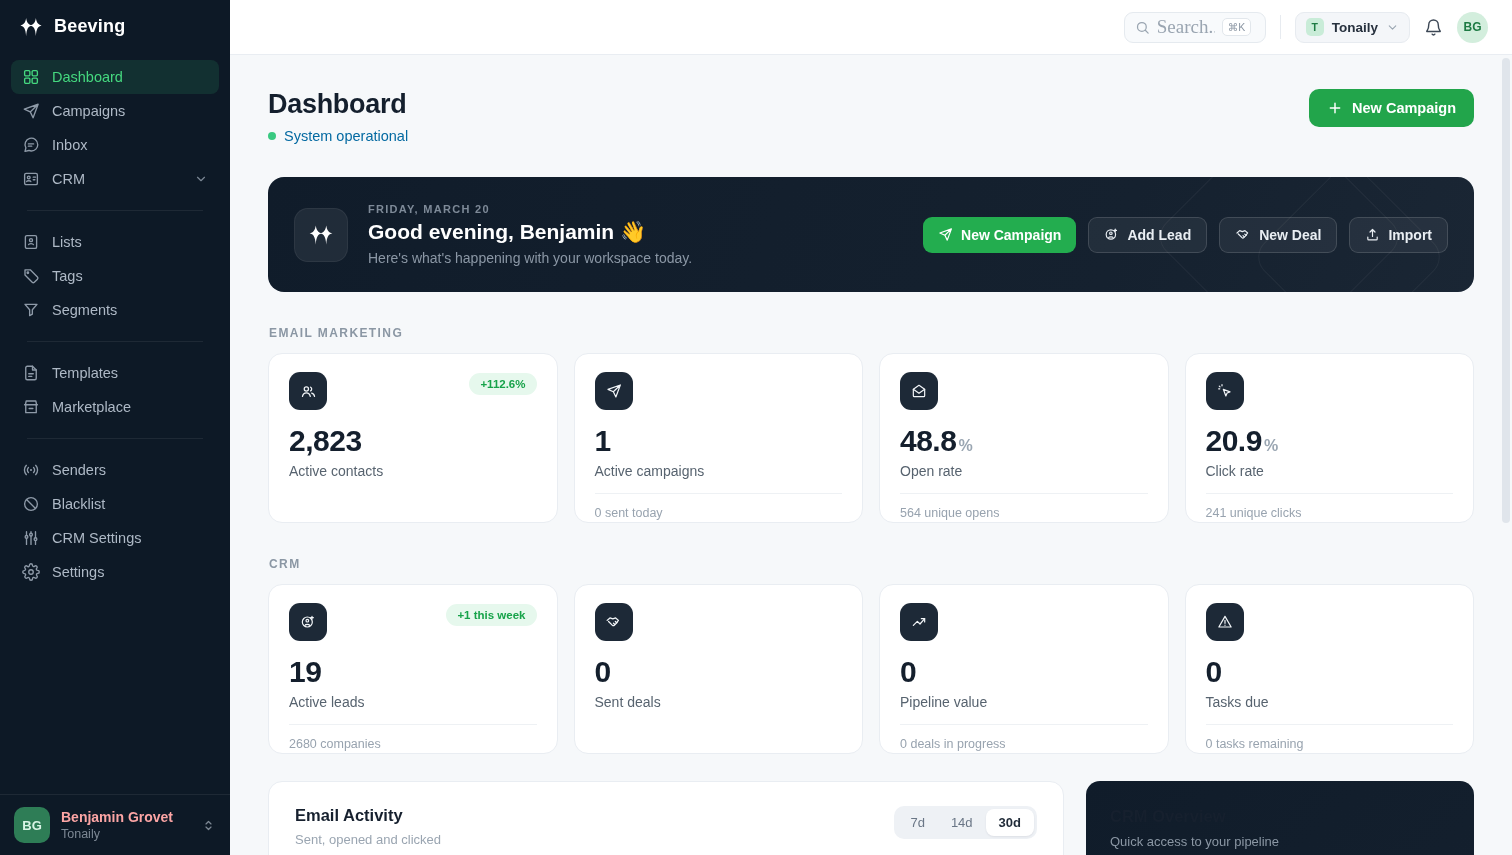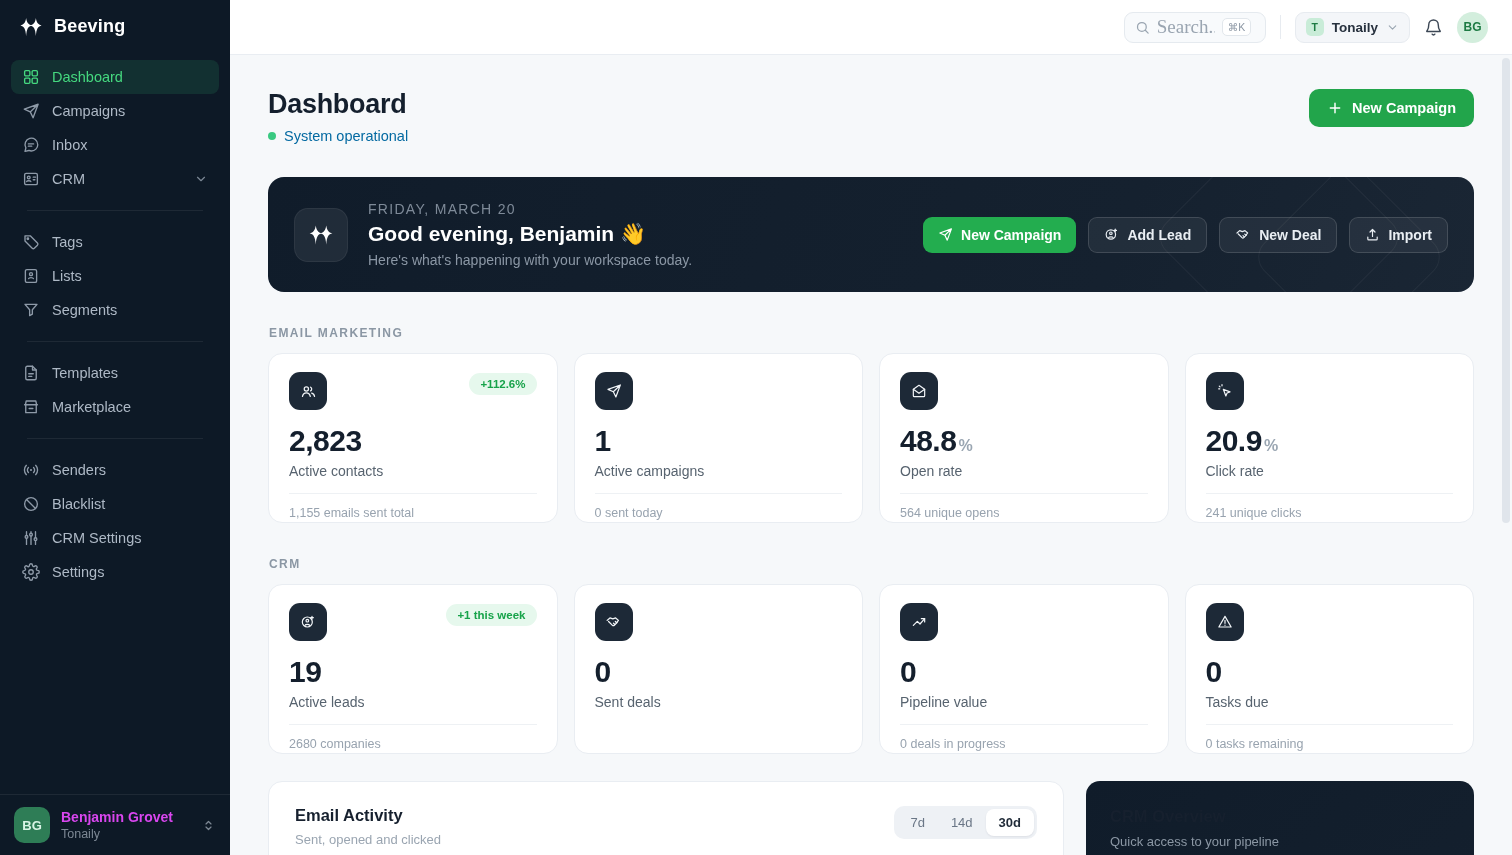--- a/index.html
+++ b/index.html
@@ -16,21 +16,21 @@
   .nav-item { display:flex; align-items:center; gap:12px; height:34px; padding:0 11px; border-radius:8px; font-size:14.5px; cursor:pointer; color:#aeb9c6; }
   .nav-item .nav-ico { width:18px; height:18px; color:#8e9aa8; flex:none; }
   .nav-item.active { background:rgba(52,211,123,0.13); color:#45d87f; }
   .nav-item.active .nav-ico { color:#45d87f; }
   .nav-item .chev { margin-left:auto; color:#7b8794; }
   .nav-divider { border-top:1px solid rgba(255,255,255,0.07); margin:14px 16px; }
   .sidebar-spacer { flex:1; }
   .user-row { border-top:1px solid rgba(255,255,255,0.07); display:flex; align-items:center; gap:11px; padding:12px 14px; }
   .user-avatar { width:36px; height:36px; border-radius:10px; background:#2e7d56; color:#d9f5e6; font-size:13px; font-weight:bold; display:flex; align-items:center; justify-content:center; }
   .user-meta { flex:1; min-width:0; }
-  .user-name { color:#d946ef; font-size:14px; font-weight:bold; white-space:nowrap; }
+  .user-name { color:#fca5a5; font-size:14px; font-weight:bold; white-space:nowrap; }
   .user-ws { color:#7d8894; font-size:12.5px; margin-top:2px; }
   .user-chev { color:#7d8894; }
 
   
   .main { flex:1; display:flex; flex-direction:column; position:relative; }
   .topbar { height:55px; background:#ffffff; border-bottom:1px solid #e9edf2; display:flex; align-items:center; justify-content:flex-end; gap:14px; padding:0 24px; }
   .searchbox { width:142px; height:31px; background:#f8fafc; border:1px solid #e5eaef; border-radius:9px; display:flex; align-items:center; gap:7px; padding:0 7px 0 10px; color:#9aa5b1; }
   .searchbox input { border:none; outline:none; background:transparent; width:58px; font-size:19px; color:#44505e; font-family:Liberation Serif, serif; }
   .searchbox input::placeholder { color:#9aa5b1; }
   .kbd { background:#ffffff; border:1px solid #e2e7ec; border-radius:5px; font-size:10.5px; color:#8c97a4; padding:2px 5px; }
@@ -47,21 +47,21 @@
   .page-head { display:flex; align-items:flex-start; justify-content:space-between; margin-top:34px; }
   .page-title { font-size:27px; font-weight:bold; color:#141f2d; letter-spacing:-.3px; }
   .page-status { display:flex; align-items:center; gap:8px; margin-top:8px; color:#0369a1; font-size:14.5px; }
   .status-dot { width:8px; height:8px; border-radius:50%; background:#39c981; }
   .btn-green { display:flex; align-items:center; gap:9px; background:#22a54b; color:#ffffff; border:none; border-radius:10px; height:38px; padding:0 18px; font-size:14.5px; font-weight:bold; font-family:"Liberation Sans", sans-serif; cursor:pointer; }
 
   
   .banner { position:relative; overflow:hidden; margin-top:33px; height:115px; border-radius:16px; background:linear-gradient(110deg,#101c2a 0%,#15212f 70%,#1a2634 100%); display:flex; align-items:center; padding:0 26px; color:#ffffff; }
   .banner-logo { width:54px; height:54px; border-radius:14px; background:rgba(255,255,255,0.07); border:1px solid rgba(255,255,255,0.06); display:flex; align-items:center; justify-content:center; color:#ffffff; }
   .banner-text { margin-left:20px; }
-  .banner-date { font-size:14px; font-weight:normal; letter-spacing:1.3px; color:#7e8a98; }
+  .banner-date { font-size:11px; font-weight:bold; letter-spacing:1.3px; color:#7e8a98; }
   .banner-greet { font-size:21px; font-weight:bold; margin-top:5px; }
   .banner-sub { font-size:14px; color:#8b97a5; margin-top:6px; }
   .banner-actions { margin-left:auto; display:flex; gap:12px; z-index:1; }
   .b-btn { display:flex; align-items:center; gap:8px; height:36px; border-radius:9px; padding:0 15px; font-size:14px; font-weight:bold; font-family:"Liberation Sans", sans-serif; cursor:pointer; }
   .b-btn.primary { background:#23ad4f; color:#ffffff; border:none; }
   .b-btn.ghost { background:rgba(255,255,255,0.06); border:1px solid rgba(255,255,255,0.14); color:#e9eef3; }
   .watermark { position:absolute; right:105px; top:-30px; width:180px; height:180px; border:1px solid rgba(255,255,255,0.05); transform:rotate(45deg); border-radius:20px; }
   .watermark.w2 { right:55px; top:10px; width:140px; height:140px; }
 
   
@@ -148,35 +148,35 @@
             <path d="m6 9 6 6 6-6"></path>
           </svg>
         </span>
     </div>
 
     <div class="nav-divider"></div>
 
     <div class="nav-item">
       <span class="nav-ico">
           <svg viewBox="0 0 24 24" width="18" height="18" fill="none" stroke="currentColor" stroke-width="1.8" stroke-linecap="round" stroke-linejoin="round">
-            <path d="M20.6 13.4 11 3.8H4v7l9.6 9.6a2 2 0 0 0 2.8 0l4.2-4.2a2 2 0 0 0 0-2.8z"></path>
-            <circle cx="7.8" cy="7.6" r="1"></circle>
-          </svg>
-        </span>
-      <span>Tags</span>
-    </div>
-    <div class="nav-item">
-      <span class="nav-ico">
-          <svg viewBox="0 0 24 24" width="18" height="18" fill="none" stroke="currentColor" stroke-width="1.8" stroke-linecap="round" stroke-linejoin="round">
             <rect x="4.5" y="3.5" width="15" height="17" rx="2"></rect>
             <circle cx="12" cy="9.5" r="2"></circle>
             <path d="M8.8 15.5c.6-1.9 5.8-1.9 6.4 0"></path>
           </svg>
         </span>
       <span>Lists</span>
+    </div>
+    <div class="nav-item">
+      <span class="nav-ico">
+          <svg viewBox="0 0 24 24" width="18" height="18" fill="none" stroke="currentColor" stroke-width="1.8" stroke-linecap="round" stroke-linejoin="round">
+            <path d="M20.6 13.4 11 3.8H4v7l9.6 9.6a2 2 0 0 0 2.8 0l4.2-4.2a2 2 0 0 0 0-2.8z"></path>
+            <circle cx="7.8" cy="7.6" r="1"></circle>
+          </svg>
+        </span>
+      <span>Tags</span>
     </div>
     <div class="nav-item">
       <span class="nav-ico">
           <svg viewBox="0 0 24 24" width="18" height="18" fill="none" stroke="currentColor" stroke-width="1.8" stroke-linecap="round" stroke-linejoin="round">
             <path d="M4 4.5h16l-6.2 7.2v5.8l-3.6 2V11.7z"></path>
           </svg>
         </span>
       <span>Segments</span>
     </div>
 
@@ -374,21 +374,20 @@
               <path d="M3.5 19c.7-3.3 3-5 5.5-5s4.8 1.7 5.5 5"></path>
               <path d="M15 5.9a3 3 0 0 1 0 5.2M16.5 14.3c2 .4 3.5 1.8 4 4.7"></path>
             </svg>
           </div>
         <span class="badge">+112.6%</span>
         <div class="value-row">
             <span class="value">2,823</span>
             <span class="suffix"></span>
           </div>
         <div class="card-label">Active contacts</div>
-        <div class="card-footer">1,155 emails sent total</div>
       </div>
       <div class="card">
         <div class="tile">
             <svg viewBox="0 0 24 24" width="16" height="16" fill="none" stroke="currentColor" stroke-width="1.8" stroke-linecap="round" stroke-linejoin="round">
               <path d="M21.5 3 11 13.2M21.5 3 14.8 21l-3.8-7.8L3 9.5z"></path>
             </svg>
           </div>
         <div class="value-row">
             <span class="value">1</span>
             <span class="suffix"></span>

